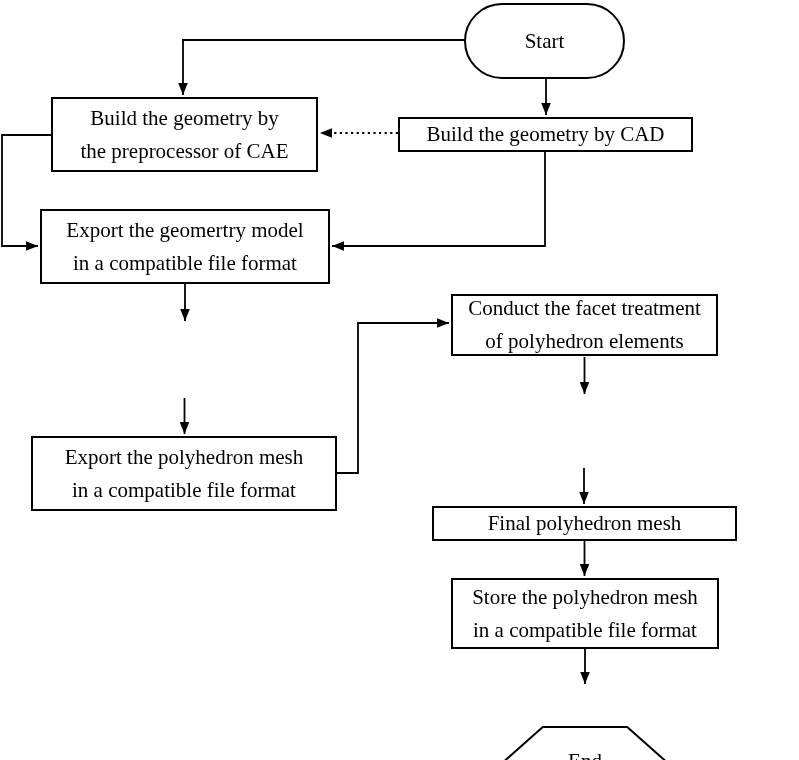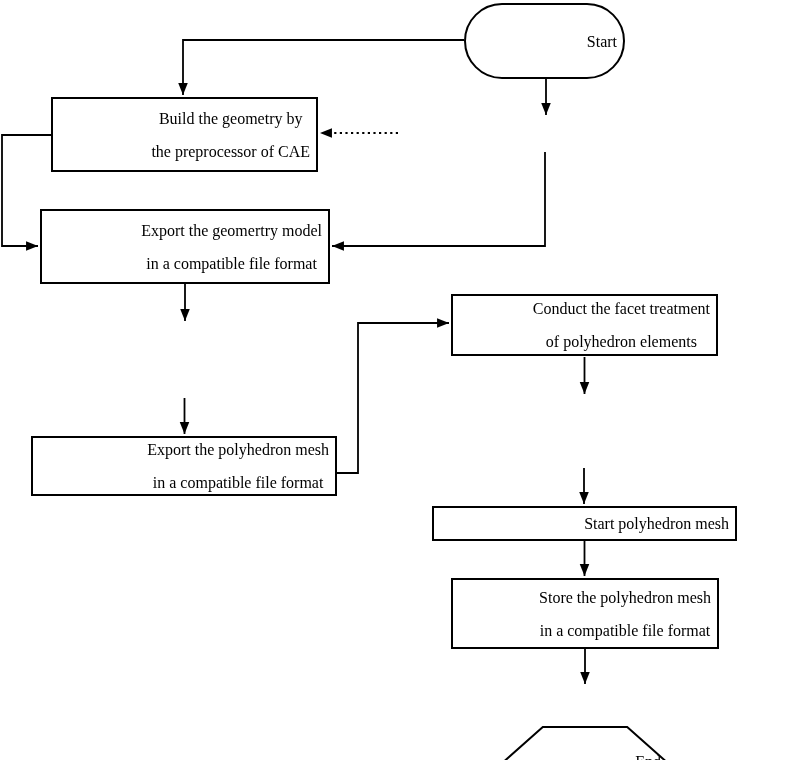--- a/index.html
+++ b/index.html
@@ -22,23 +22,23 @@
     left: 0;
     top: 0;
     width: 799px;
     height: 760px;
   }
   .node {
     position: absolute;
     box-sizing: border-box;
     display: flex;
     align-items: center;
-    justify-content: flex-end;
+    justify-content: center;
     text-align: center;
-    font-size: 16px;
+    font-size: 21px;
     line-height: 33px;
     background: #ffffff;
   }
   .rect {
     border: 2px solid #000000;
   }
   .stadium {
     border: 2px solid #000000;
     border-radius: 38px;
   }
@@ -89,45 +89,48 @@
     <path class="edge" d="M 584.5,357 L 584.5,394" marker-end="url(#arrowhead)"></path>
     <path class="edge" d="M 584,468 L 584,504" marker-end="url(#arrowhead)"></path>
     <path class="edge" d="M 584.5,541 L 584.5,576" marker-end="url(#arrowhead)"></path>
     <path class="edge" d="M 585,649 L 585,684" marker-end="url(#arrowhead)"></path>
   </svg>
 
   <div class="node stadium" style="left:464px; top:3px; width:161px; height:76px;">
     <span class="node-label">Start</span>
   </div>
 
+  <div class="node rect" style="left:398px; top:117px; width:295px; height:35px;">
+    <span class="node-label">Build the geometry by CAD</span>
+  </div>
 
   <div class="node rect" style="left:51px; top:97px; width:267px; height:75px;">
     <span class="node-label">Build the geometry by
 the preprocessor of CAE</span>
   </div>
 
   <div class="node rect" style="left:40px; top:209px; width:290px; height:75px;">
     <span class="node-label">Export the geomertry model
 in a compatible file format</span>
   </div>
 
 
-  <div class="node rect" style="left:31px; top:436px; width:306px; height:60px;">
+  <div class="node rect" style="left:31px; top:436px; width:306px; height:75px;">
     <span class="node-label">Export the polyhedron mesh
 in a compatible file format</span>
   </div>
 
   <div class="node rect" style="left:451px; top:294px; width:267px; height:62px;">
     <span class="node-label">Conduct the facet treatment
 of polyhedron elements</span>
   </div>
 
 
   <div class="node rect" style="left:432px; top:506px; width:305px; height:35px;">
-    <span class="node-label">Start polyhedron mesh</span>
+    <span class="node-label">Final polyhedron mesh</span>
   </div>
 
   <div class="node rect" style="left:451px; top:578px; width:268px; height:71px;">
     <span class="node-label">Store the polyhedron mesh
 in a compatible file format</span>
   </div>
 
   <div class="node hexagon" style="left:503px; top:686px; width:164px; height:70px;">
     <svg class="hex-svg" width="164" height="70" viewBox="0 0 164 70" xmlns="http://www.w3.org/2000/svg">
       <polygon points="1.5,35 39.8,1 124.2,1 162.5,35 124.2,69 39.8,69" fill="#ffffff" stroke="#000000" stroke-width="2"></polygon>

